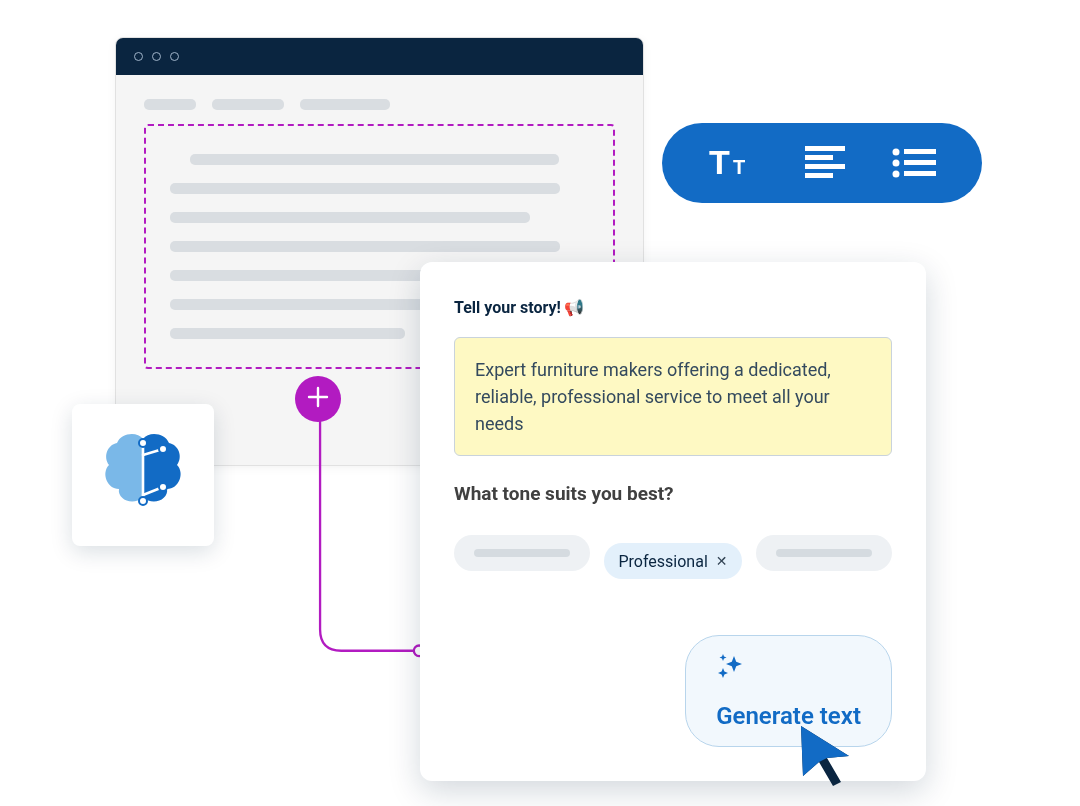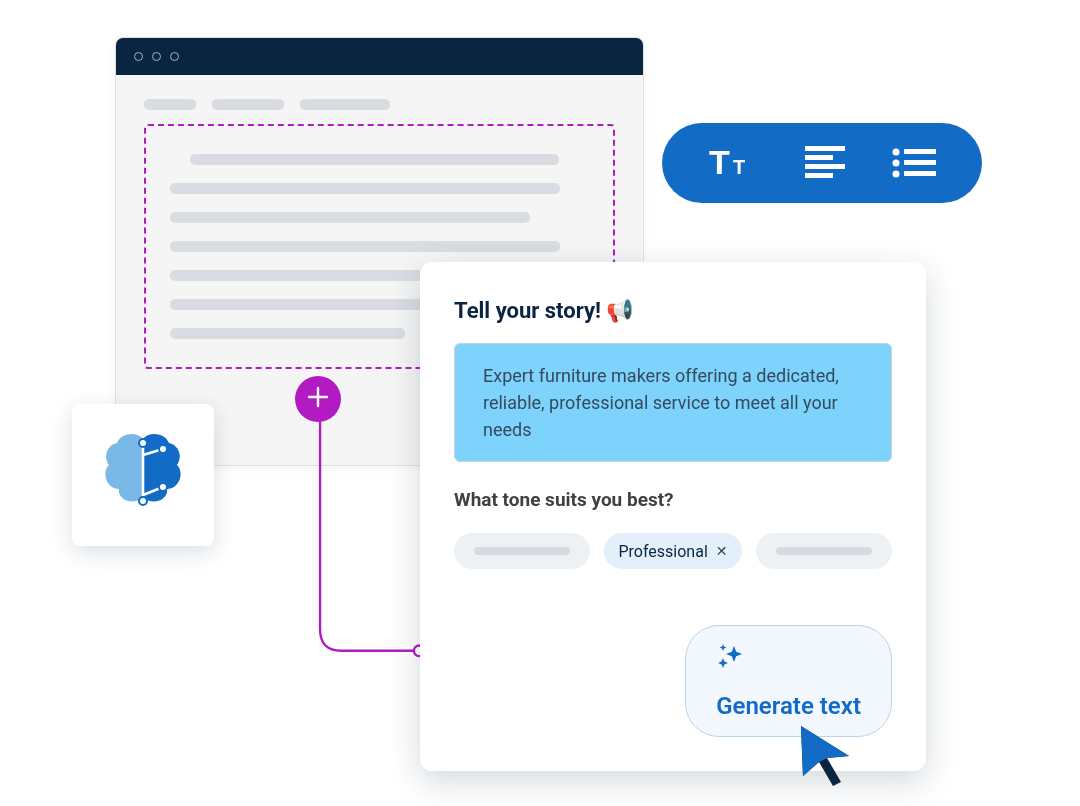--- a/index.html
+++ b/index.html
@@ -135,29 +135,29 @@
     top: 262px;
     width: 506px;
     background: #fff;
     border-radius: 12px;
     box-shadow: 0 10px 32px rgba(10,37,64,0.18);
     padding: 36px 34px 34px 34px;
     z-index: 4;
   }
   .panel h2 {
     margin: 0 0 20px 0;
-    font-size: 22px;
+    font-size: 16px;
     font-weight: 700;
     color: #0a2540;
   }
   .story-box {
     border: 1px solid #c9d3dc;
-    background: #7dd3fc;
+    background: #fef9c3;
     border-radius: 6px;
-    padding: 18px 28px;
+    padding: 18px 20px;
     font-size: 18px;
     line-height: 1.5;
     color: #344a5e;
     margin-bottom: 26px;
   }
   .tone-label {
     font-size: 19px;
     font-weight: 700;
     color: #404040;
     margin-bottom: 22px;
@@ -188,20 +188,21 @@
     height: 36px;
     padding: 0 14px;
     background: #e3f0fb;
     border-radius: 18px;
     display: flex;
     align-items: center;
     gap: 8px;
     font-size: 16px;
     color: #0a2540;
     white-space: nowrap;
+    margin-top: 16px;
   }
   .chip-sel .x {
     font-size: 14px;
     color: #345;
   }
   .gen-row { display: flex; justify-content: flex-end; }
   .gen-btn {
     display: flex;
     gap: 14px;
     background: #f2f8fd;

